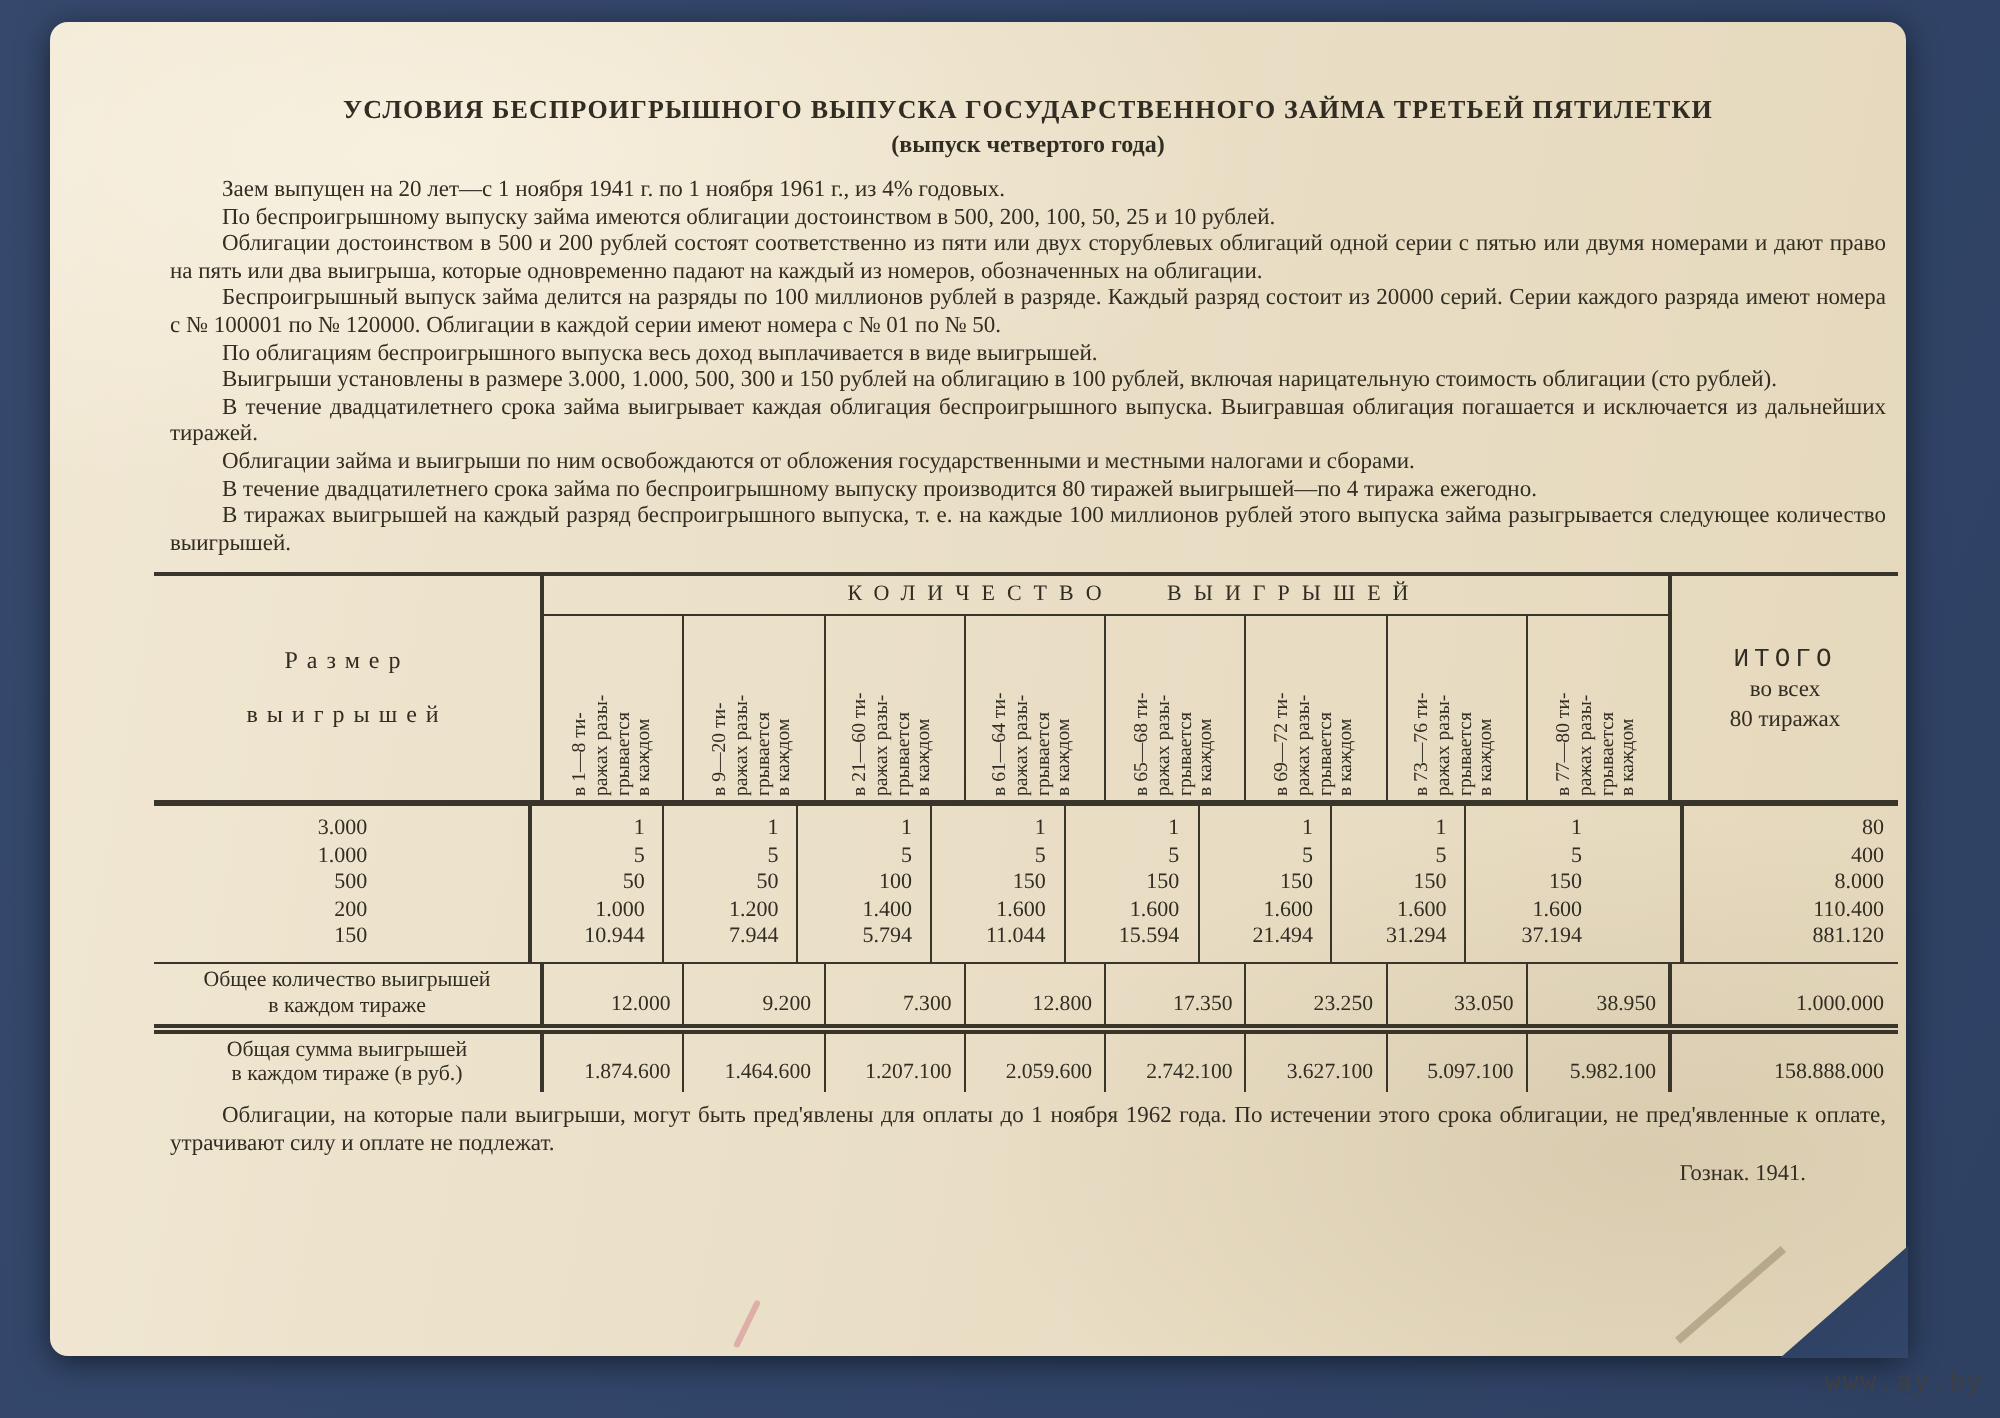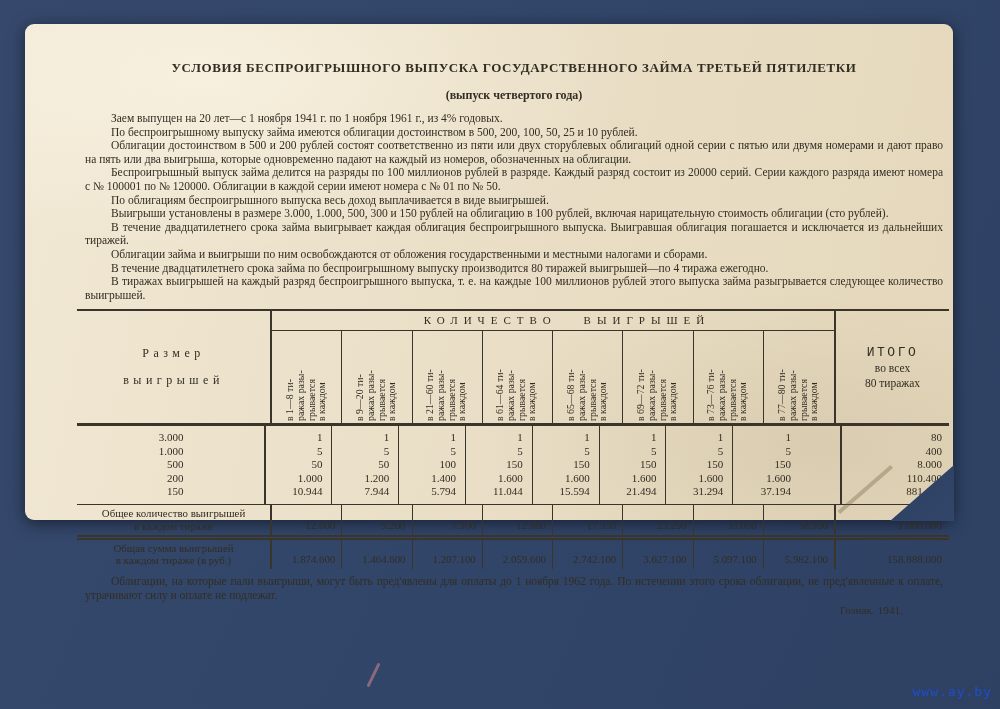--- a/index.html
+++ b/index.html
@@ -2,21 +2,21 @@
 <html><head>
 <meta charset="utf-8">
 <style>
   html,body{margin:0;padding:0;}
   body{
     width:1000px;height:709px;position:relative;overflow:hidden;
     background:linear-gradient(115deg,#36496d 0%,#32466a 45%,#2e4163 100%);
     font-family:"Liberation Serif", serif;color:#322d23;
   }
   .paper{
-    position:absolute;left:25px;top:24px;width:928px;height:496px;
+    position:absolute;left:25px;top:11px;width:928px;height:667px;
     background:
       radial-gradient(ellipse 700px 300px at 20% 10%, rgba(255,250,236,.55), rgba(255,250,236,0) 60%),
       radial-gradient(ellipse 500px 260px at 85% 85%, rgba(120,100,60,.12), rgba(120,100,60,0) 65%),
       linear-gradient(100deg,#f1e8d4 0%,#eadfc7 45%,#e5d8bc 100%);
     border-radius:9px;
     box-shadow:0 3px 16px rgba(0,0,0,.55);
   }
   .corner-cut{
     position:absolute;right:-1px;bottom:-1px;width:64px;height:56px;
     background:linear-gradient(135deg,#2c3f60,#32466a);
@@ -28,21 +28,21 @@
   }
   .stain{
     position:absolute;left:347px;top:638px;width:3px;height:26px;border-radius:3px;
     background:#d4868e;opacity:.55;transform:rotate(26deg);
   }
   .content{position:absolute;inset:0;padding:36px 10px 0 60px;box-sizing:border-box;}
   .title{
     text-align:center;font-weight:bold;font-size:13px;letter-spacing:.6px;
     white-space:nowrap;
   }
-  .subtitle{text-align:center;font-weight:bold;font-size:12px;margin-top:12px;}
+  .subtitle{text-align:center;font-weight:bold;font-size:12px;margin-top:2px;}
   .paras{margin-top:9px;}
   .para{margin:0;text-align:justify;text-indent:26px;font-size:11.5px;line-height:13.6px;}
 
   .loan-table{margin-top:7px;margin-left:-8px;width:872px;border-top:2px solid #3a352a;font-size:11px;}
   .hrow{display:flex;border-bottom:3px solid #3a352a;}
   .h-size{
     width:195px;box-sizing:border-box;border-right:2px solid #3a352a;
     display:flex;align-items:center;justify-content:center;text-align:center;
     letter-spacing:4.5px;font-size:12px;line-height:27px;white-space:pre-line;
   }
@@ -89,21 +89,21 @@
   }
   .s-val.last{border-right:none;}
   .s-total{
     width:115px;box-sizing:border-box;border-left:2px solid #3a352a;
     display:flex;align-items:flex-end;justify-content:flex-end;
     padding:3px 7px 4px 0;font-size:11px;
   }
   .closing{margin:6px 0 0 0;text-align:justify;text-indent:26px;font-size:11.5px;line-height:13.8px;}
   .imprint{text-align:right;padding-right:40px;font-size:11.3px;margin-top:2px;}
   .watermark{
-    position:absolute;right:8px;bottom:10px;color:#1d4ed8;opacity:.9;
+    position:absolute;right:8px;bottom:10px;color:#404040;opacity:.9;
     font-family:"DejaVu Sans Mono", monospace;font-size:13px;letter-spacing:1px;
   }
 </style>
 </head>
 <body>
 
 <div class="paper">
   <div class="content">
 
     <div class="title">УСЛОВИЯ БЕСПРОИГРЫШНОГО ВЫПУСКА ГОСУДАРСТВЕННОГО ЗАЙМА ТРЕТЬЕЙ ПЯТИЛЕТКИ</div>

